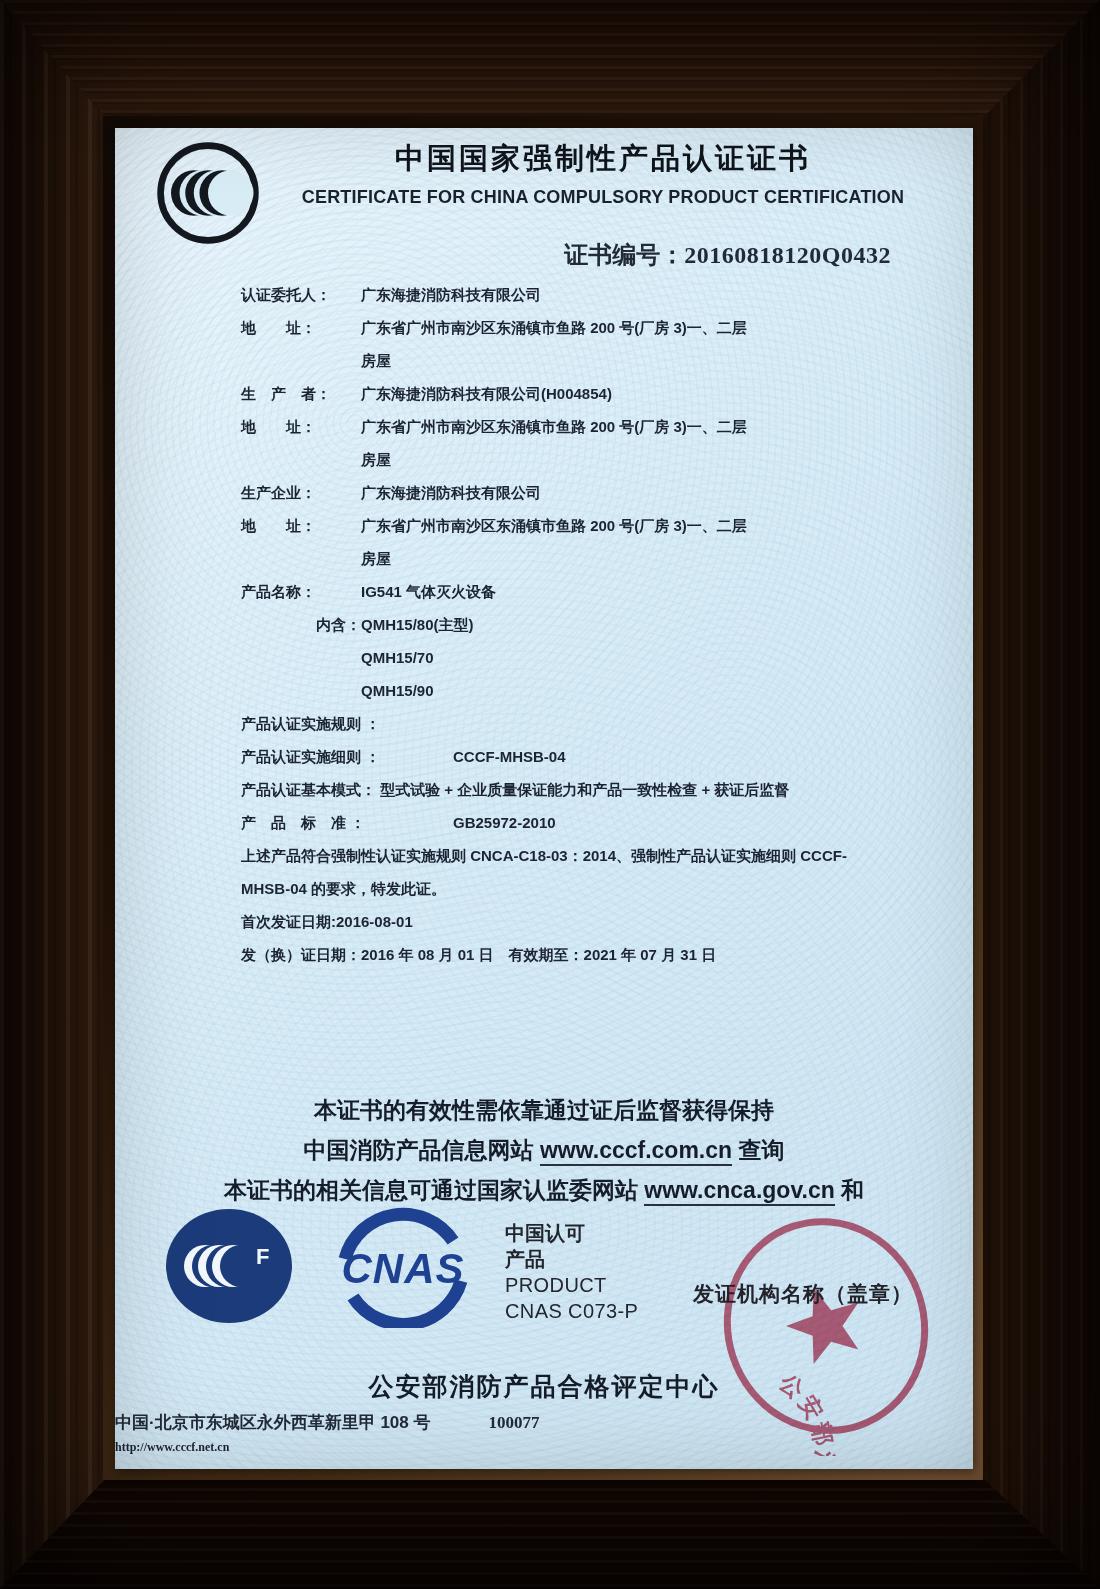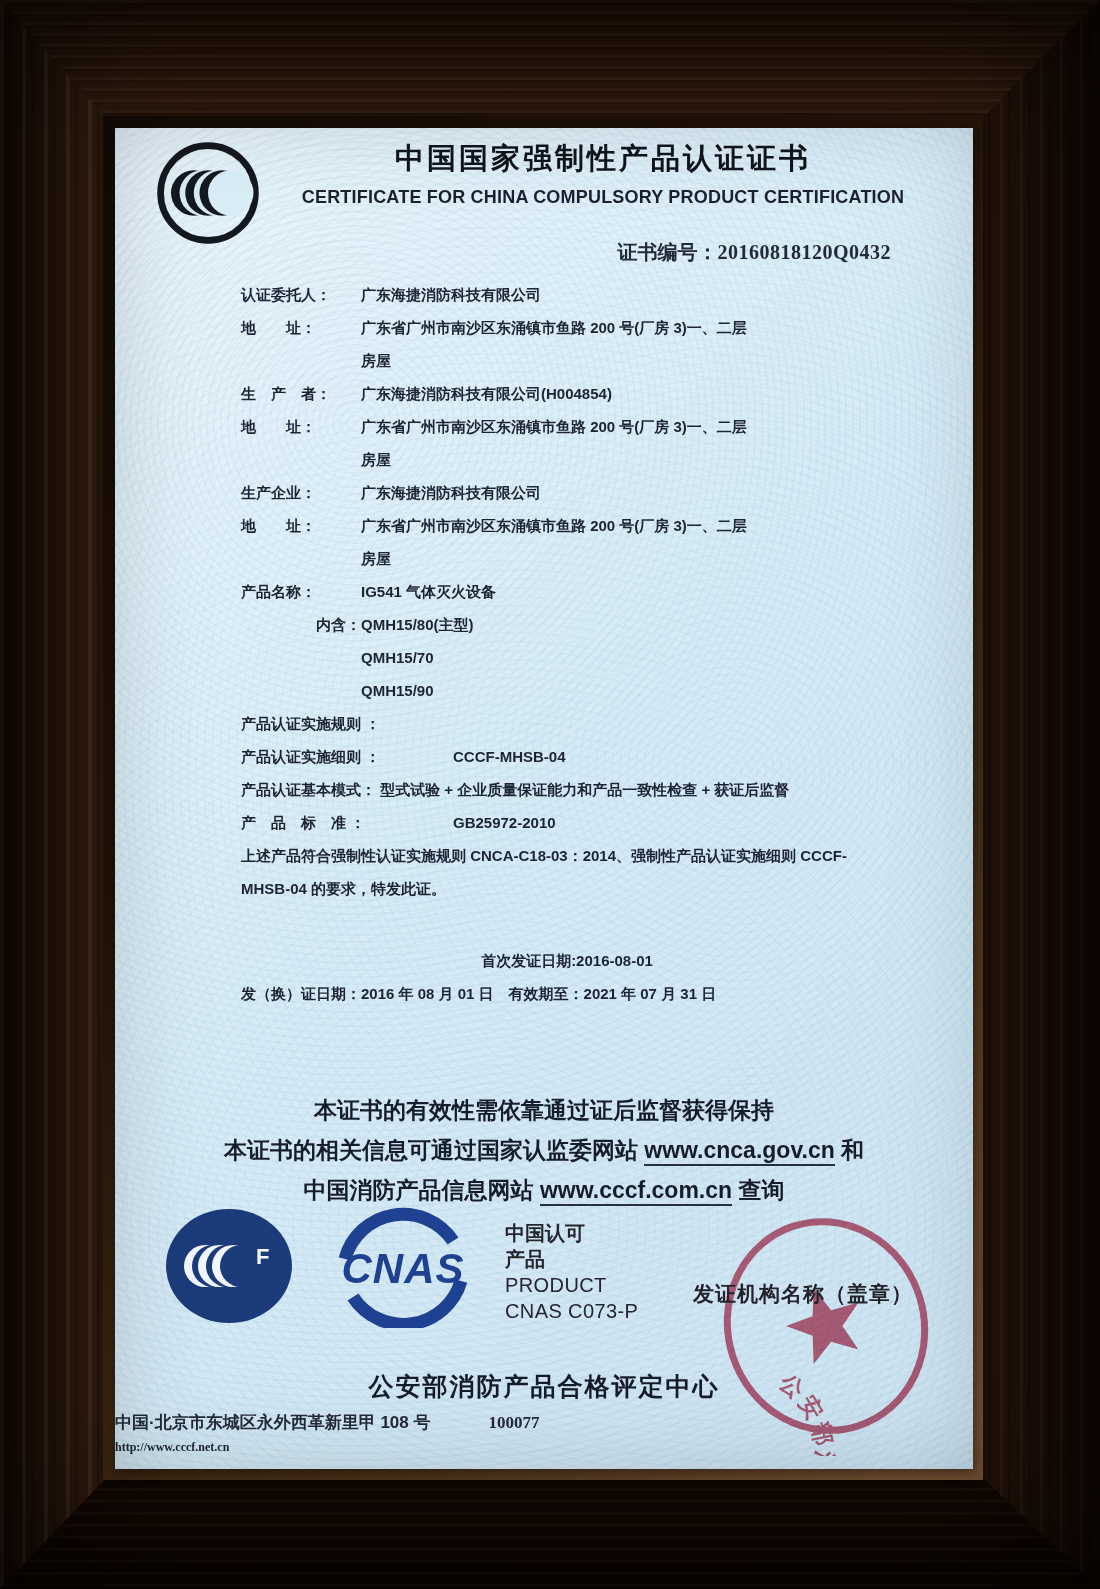--- a/index.html
+++ b/index.html
@@ -40,32 +40,32 @@
   .paper-texture{position:absolute;inset:0;pointer-events:none;opacity:.65;
     background-image:
       repeating-radial-gradient(circle at 28% 22%, rgba(96,156,205,.10) 0 2px, transparent 2px 7px),
       repeating-radial-gradient(circle at 72% 48%, rgba(96,156,205,.08) 0 2px, transparent 2px 8px),
       repeating-radial-gradient(circle at 45% 82%, rgba(96,156,205,.08) 0 2px, transparent 2px 9px);}
   
   .logo-ccc{position:absolute;left:38px;top:10px;}
   .titles{position:absolute;left:130px;right:12px;top:12px;text-align:center;}
   .title-zh{font-size:29px;font-weight:700;letter-spacing:3px;color:#10151c;line-height:36px;}
   .title-en{margin-top:9px;font-size:18px;font-weight:700;color:#1a222e;letter-spacing:.2px;line-height:24px;}
-  .certno{position:absolute;top:111px;right:82px;font-size:20px;font-weight:700;color:#222a38;}
+  .certno{position:absolute;top:111px;right:82px;font-size:24px;font-weight:700;color:#222a38;}
   .certno .num{font-family:"Liberation Serif",serif;font-weight:600;letter-spacing:.5px;}
   
   .rows{position:absolute;left:126px;right:80px;top:150px;font-size:15px;font-weight:700;
         line-height:33px;color:#1c2434;}
   .field-row{display:flex;align-items:flex-start;}
   .flabel{flex:none;width:120px;white-space:pre;}
   .flabel.wide{width:212px;}
   .flabel.right{text-align:right;}
   .fvals{flex:1;}
   .para{text-align:left;}
-  .center-line{text-align:center;margin-top:39px;}
+  .center-line{}
   
   .notes{position:absolute;left:0;right:0;top:962px;text-align:center;
          font-size:23px;font-weight:700;line-height:40px;color:#161d2a;}
   .notes .url{border-bottom:2px solid #27303f;padding-bottom:1px;}
   
   .logos-row{position:absolute;left:48px;top:1078px;display:flex;align-items:flex-start;}
   .cnas-block{margin-left:28px;margin-top:14px;font-size:20px;line-height:26px;
               color:#23262e;font-weight:700;}
   .cnas-block .lat{font-weight:400;letter-spacing:.4px;}
   
@@ -184,22 +184,22 @@
             <div>GB25972-2010</div>
           </div>
         </div>
         <div class="para"><span style="font-weight: 700;">上述产品符合强制性认证实施规则 CNCA-C18-03：2014、强制性产品认证实施细则 CCCF-MHSB-04 的要求，特发此证。</span></div>
         <div class="center-line"><span style="font-weight: 700;">首次发证日期:2016-08-01</span></div>
         <div class="para"><span style="font-weight: 700;">发（换）证日期：</span><span style="font-weight: 700;">2016 年 08 月 01 日</span><span style="font-weight: 600;">　</span><span style="font-weight: 700;">有效期至：</span><span style="font-weight: 700;">2021 年 07 月 31 日</span></div>
       </div>
 
     <div class="notes" id="notes">
         <div>本证书的有效性需依靠通过证后监督获得保持</div>
+        <div><span>中国消防产品信息网站 </span><span class="url">www.cccf.com.cn</span><span> 查询</span></div>
         <div><span>本证书的相关信息可通过国家认监委网站 </span><span class="url">www.cnca.gov.cn</span><span> 和</span></div>
-        <div><span>中国消防产品信息网站 </span><span class="url">www.cccf.com.cn</span><span> 查询</span></div>
       </div>
 
     <div class="logos-row">
 
       <svg width="132" height="120" viewBox="-66 -60 132 120">
         <ellipse rx="63" ry="57" fill="#1c3b7a"></ellipse>
         <g>
           <circle cx="-24" cy="0" r="21" fill="#f2f7fb"></circle>
             <circle cx="-16" cy="0" r="21" fill="#1c3b7a"></circle>
           <circle cx="-10" cy="0" r="21" fill="#f2f7fb"></circle>

